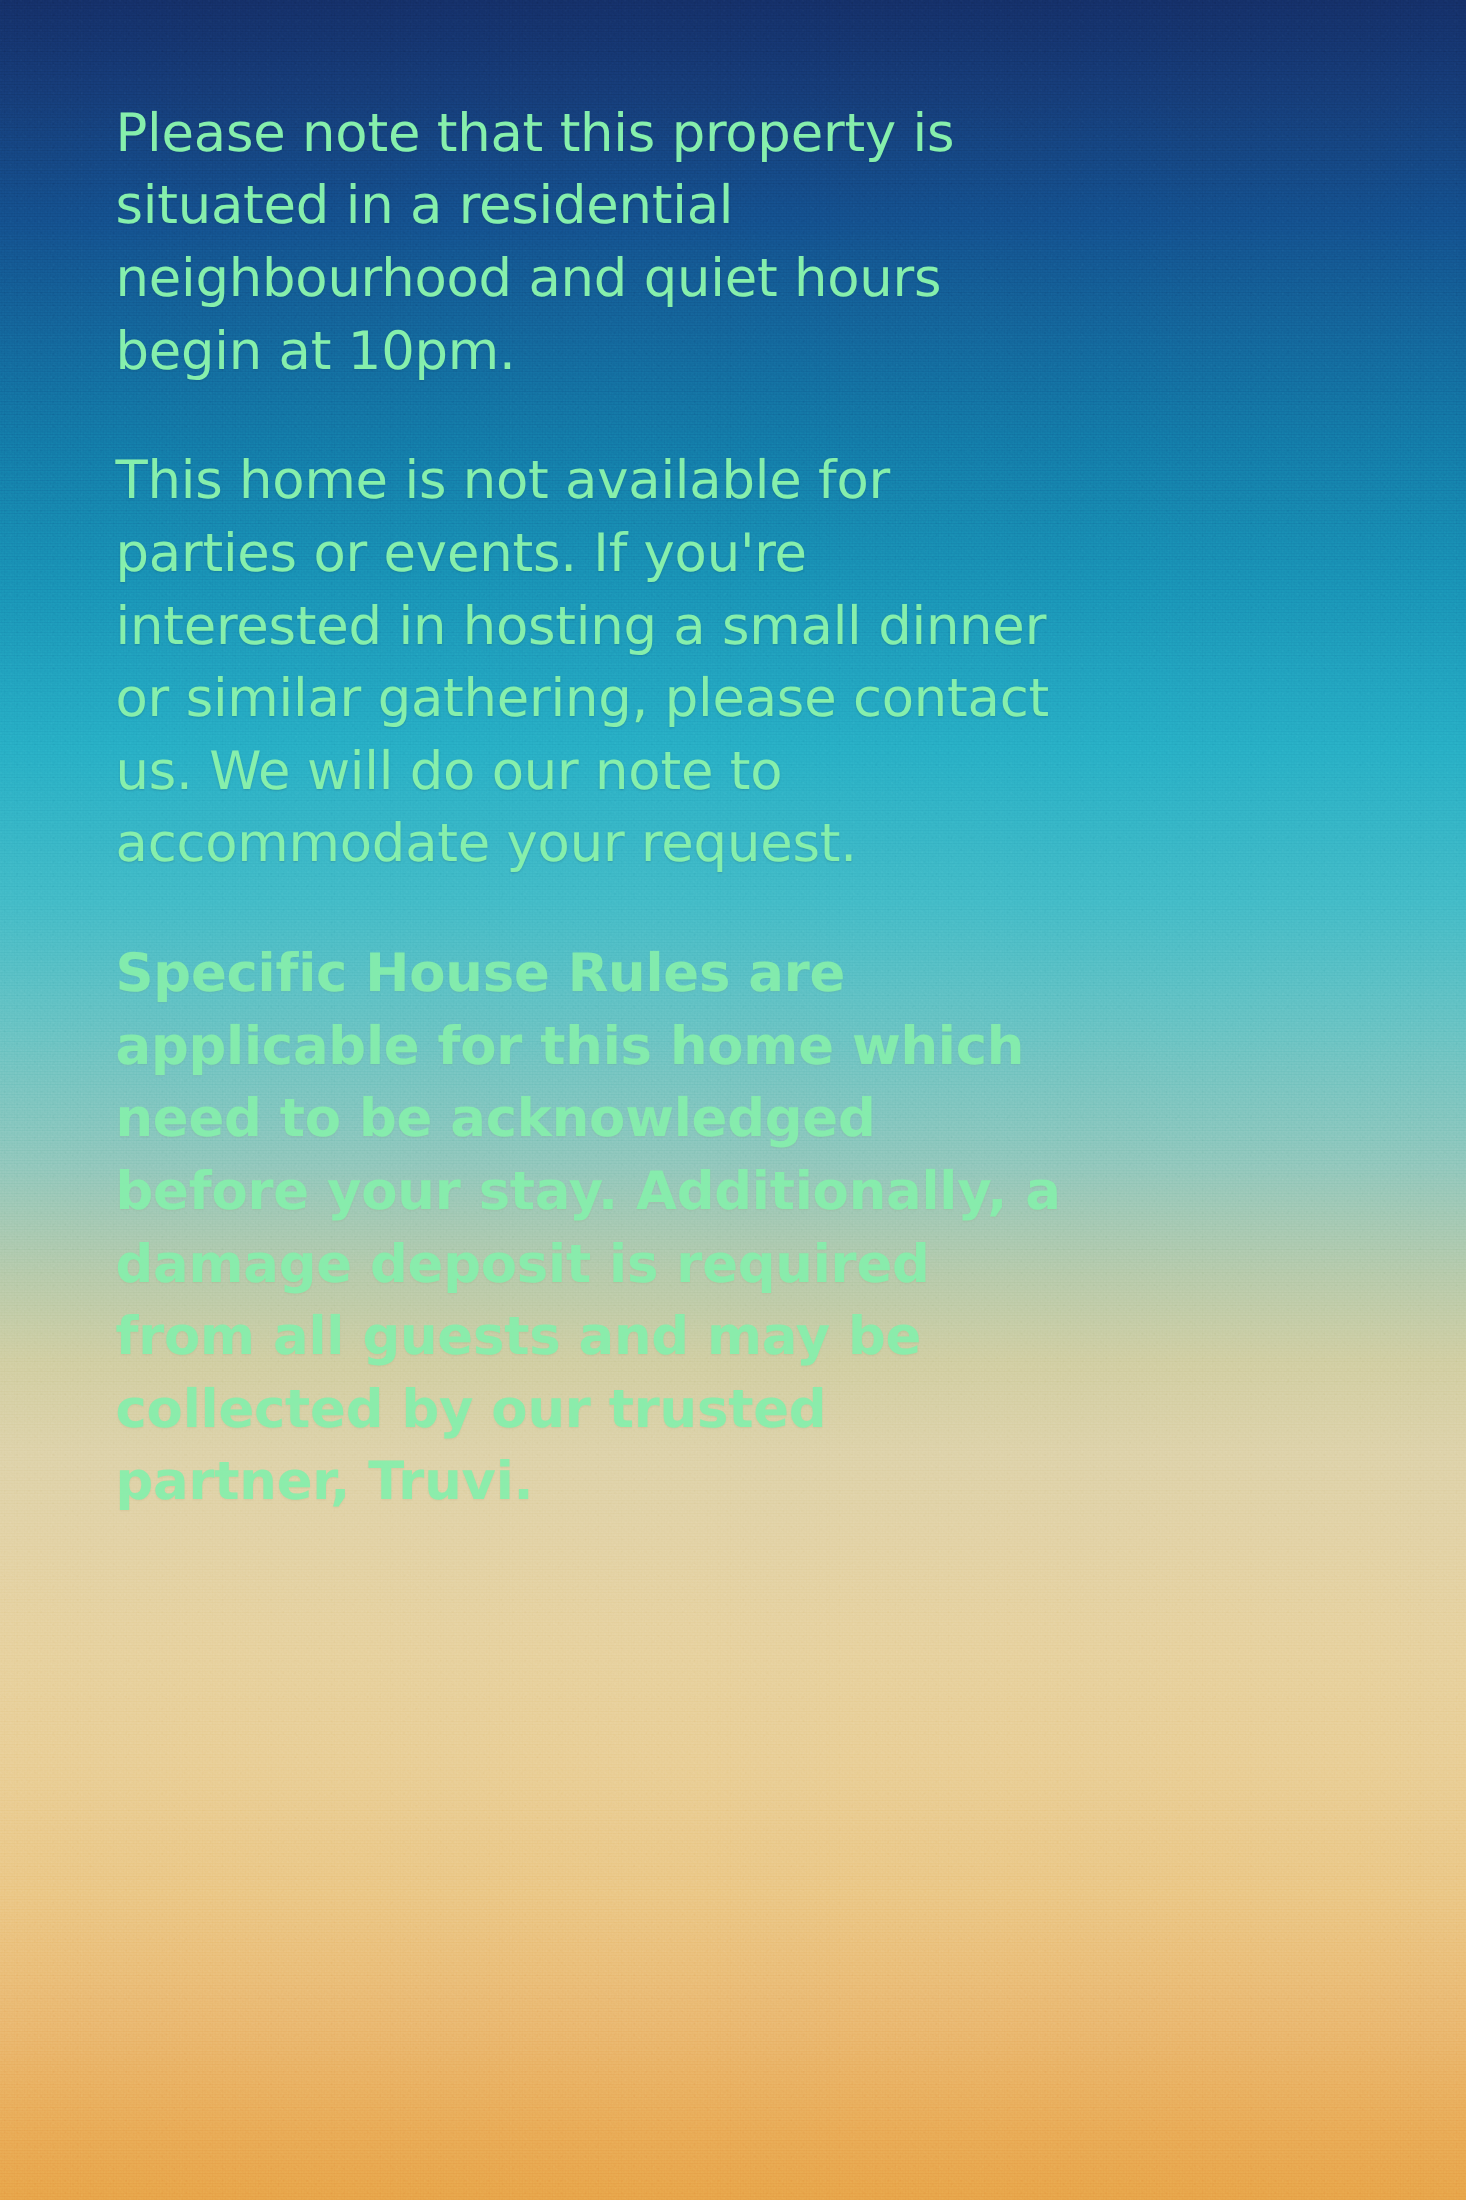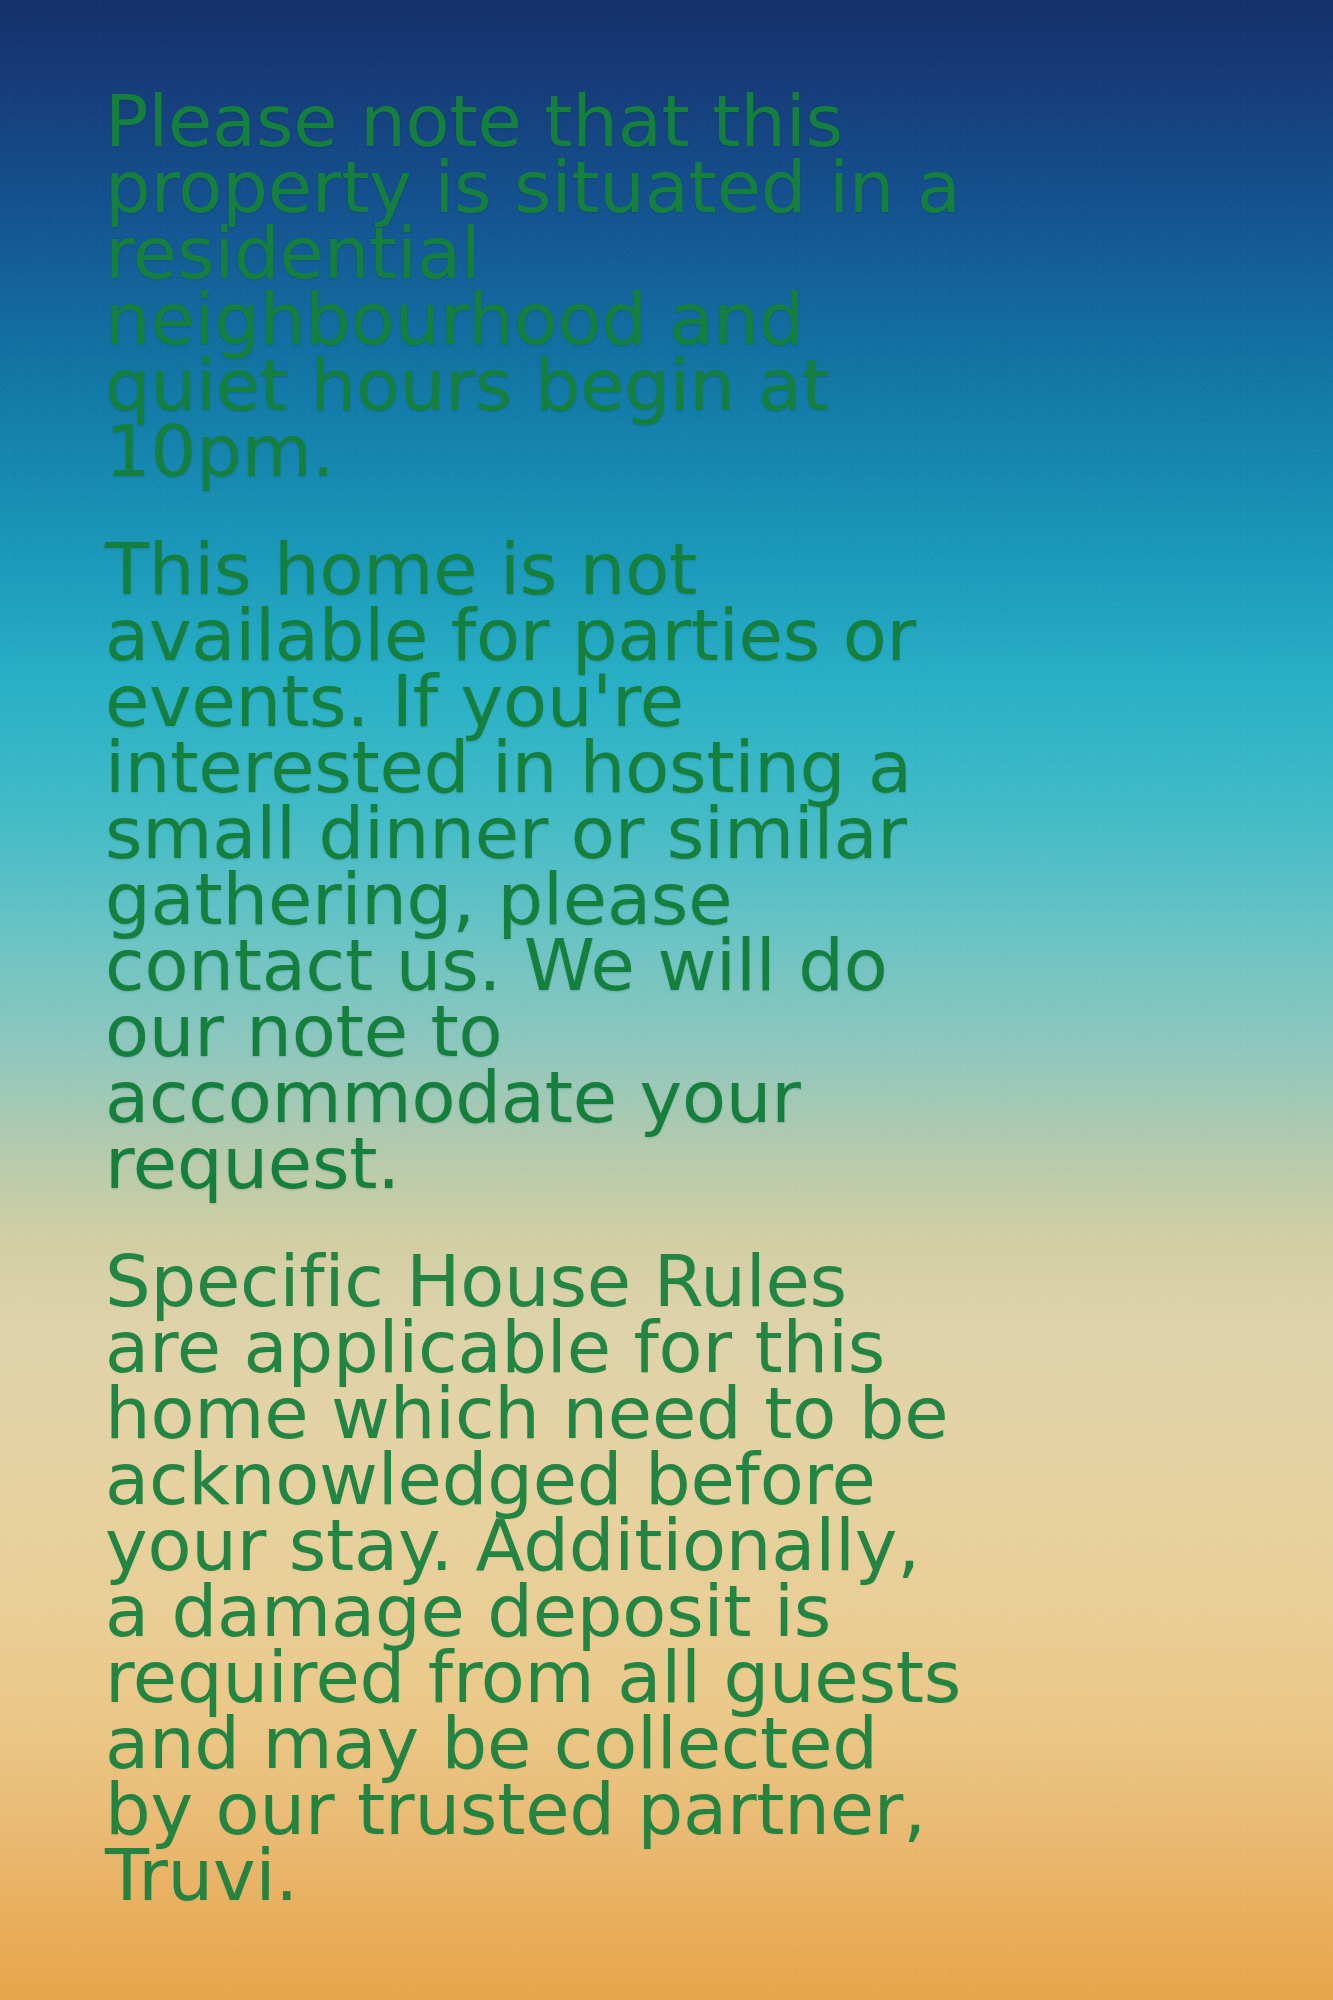--- a/index.html
+++ b/index.html
@@ -76,31 +76,31 @@
 
   
   #text-block {
     position: absolute;
     left: 105px;
     top: 88px;
     width: 870px;
   }
 
   .para {
-    color: #15803d;
-    font-size: 72px;
+    color: #86efac;
+    font-size: 48px;
     line-height: 66px;
     font-weight: 400;
     letter-spacing: -0.2px;
     margin: 0 0 52px 0;
     white-space: pre-line;
     text-rendering: optimizeLegibility;
   }
 
-  .para:last-child { margin-bottom: 4px; }
+  .para:last-child { margin-bottom: 4px; font-weight: bold; }
 
   
   #para-1, #para-2 {
     opacity: 1;
     text-shadow: 0 1px 2px rgba(0, 40, 70, 0.18);
   }
 
   
   #para-3 {
     opacity: 0.93;

